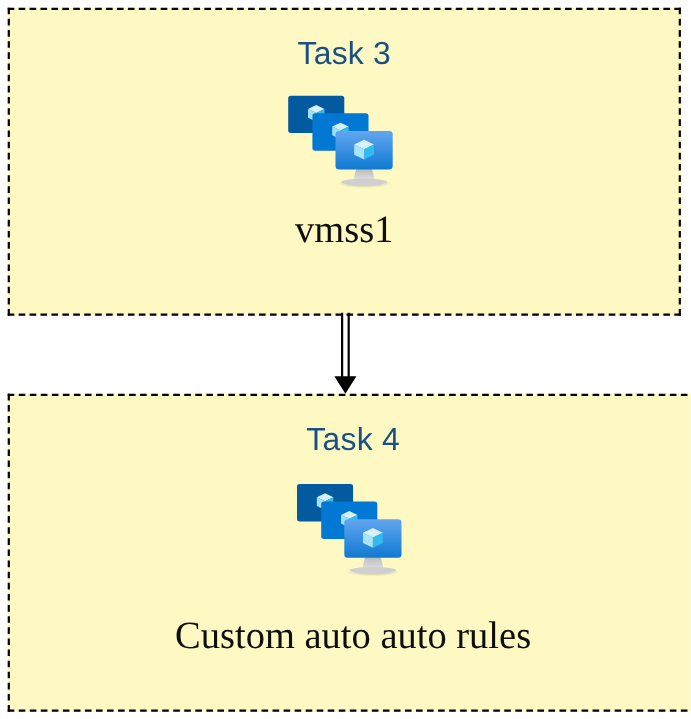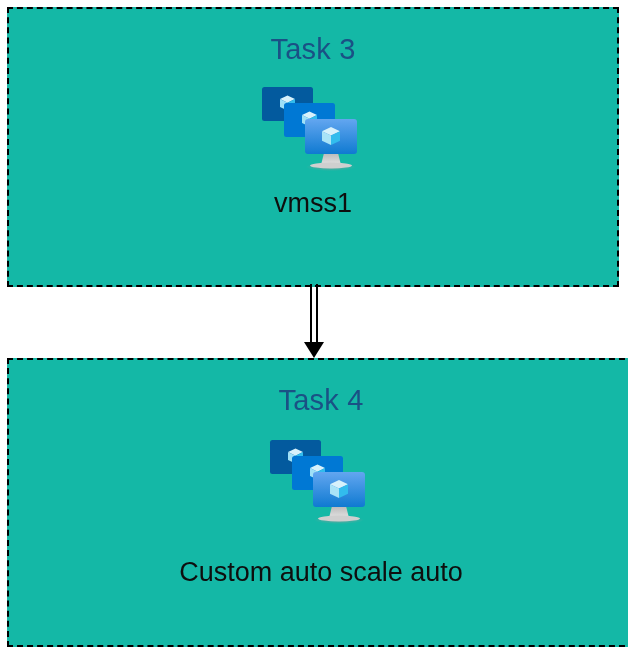--- a/index.html
+++ b/index.html
@@ -18,21 +18,21 @@
   .canvas {
     position: absolute;
     left: 0; top: 0;
     width: 628px;
     height: 654px;
   }
 
   
   .task-box {
     position: absolute;
-    background: #14b8a6;
+    background: #fef9c3;
     border: 2px dashed #000000;
     box-sizing: border-box;
     display: flex;
     flex-direction: column;
     align-items: center;
   }
   #box-task3 {
     left: 7px;
     top: 7px;
     width: 612px;
@@ -49,24 +49,25 @@
     color: #1a5185;
     font-size: 29px;
     line-height: 1;
     letter-spacing: 0.2px;
     margin-top: 26px;
     white-space: nowrap;
   }
 
   .task-caption {
     color: #0e0e0e;
-    font-size: 27px;
+    font-size: 35px;
     line-height: 1.18;
     text-align: center;
     white-space: nowrap;
+    font-family: Liberation Serif, serif;
   }
 
   
   .vmss-icon {
     width: 110px;
     height: 92px;
     display: block;
   }
   #icon-wrap-task3 { margin-top: 18px; }
   #icon-wrap-task4 { margin-top: 20px; }
@@ -191,17 +192,17 @@
         <rect x="47" y="37" width="52" height="35" rx="3" fill="url(#frontGrad4)"></rect>
         <g>
           <path d="M73 45 L82 49.3 L73 53.6 L64 49.3 Z" fill="#d7f1fb"></path>
           <path d="M64 49.3 L73 53.6 L73 63 L64 58.7 Z" fill="#a9e3f7"></path>
           <path d="M82 49.3 L73 53.6 L73 63 L82 58.7 Z" fill="#32bced"></path>
         </g>
       </svg>
     </div>
 
     <div class="task-caption cap-task4">
-      <div>Custom auto scale auto</div>
+      <div>Custom auto auto rules</div>
     </div>
   </div>
 
 </div>
 
 </body></html>

